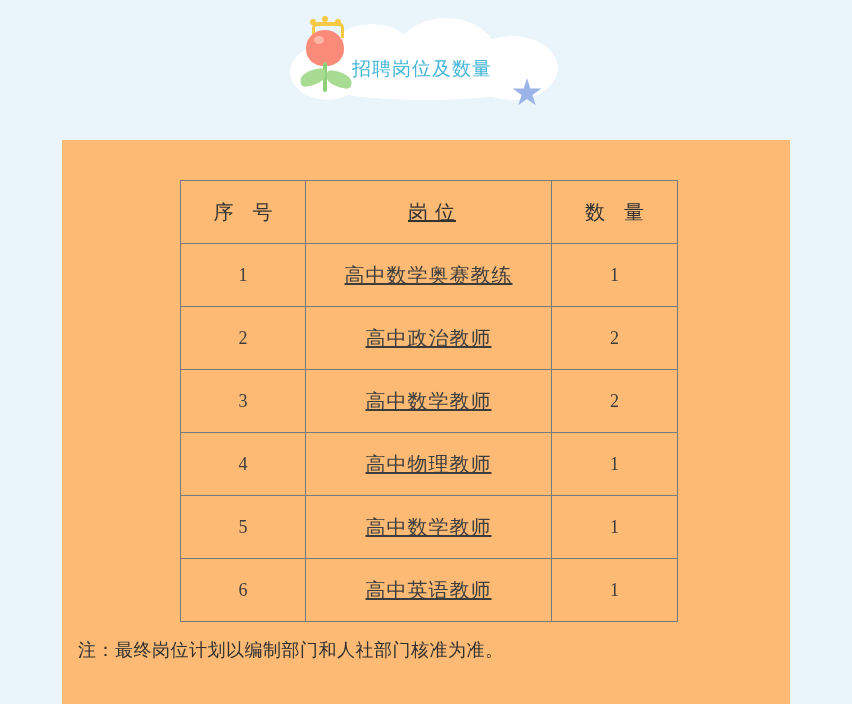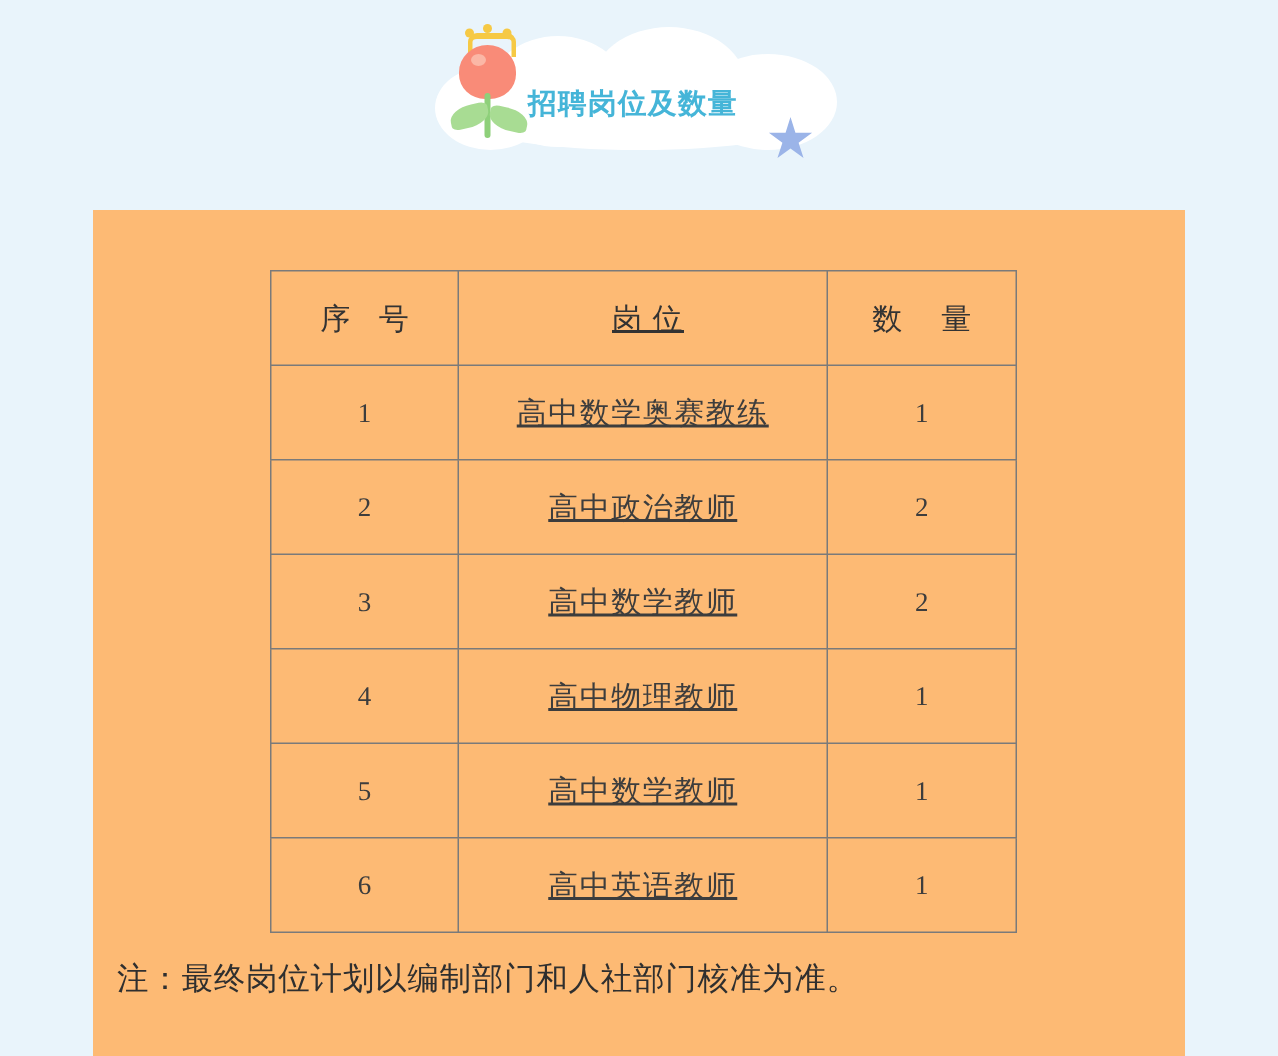--- a/index.html
+++ b/index.html
@@ -44,21 +44,21 @@
   .cloud .p5 { left: 24px;  top: 46px; width: 224px; height: 36px; }
 
   .banner-title {
     position: absolute;
     left: 352px;
     top: 56px;
     font-family: "Liberation Sans", sans-serif;
     font-size: 19px;
     color: #45b5d8;
     letter-spacing: 1px;
-    font-weight: bold;
+    font-weight: normal;
     white-space: nowrap;
   }
 
   
   .flower {
     position: absolute;
     left: 296px;
     top: 22px;
     width: 62px;
     height: 76px;
@@ -187,34 +187,33 @@
     width: 122px;
   }
   table.jobs td.post, table.jobs th.post {
     width: 243px;
     font-size: 20px;
     letter-spacing: 1px;
     text-decoration: underline;
   }
   table.jobs td.qty, table.jobs th.qty {
     width: 123px;
-    font-family: Liberation Mono, monospace;
   }
   table.jobs td.idx, table.jobs td.qty {
     font-family: "Liberation Serif", "DejaVu Serif", serif;
     font-size: 18px;
   }
 
   
   .note {
     position: absolute;
     left: 16px;
     top: 498px;
     font-family: "Liberation Sans", sans-serif;
-    font-size: 21px;
+    font-size: 18px;
     color: #2f2f2f;
     letter-spacing: 0.5px;
   }
 </style>
 </head>
 <body>
 
 <div class="page">
 
   <div class="banner">

